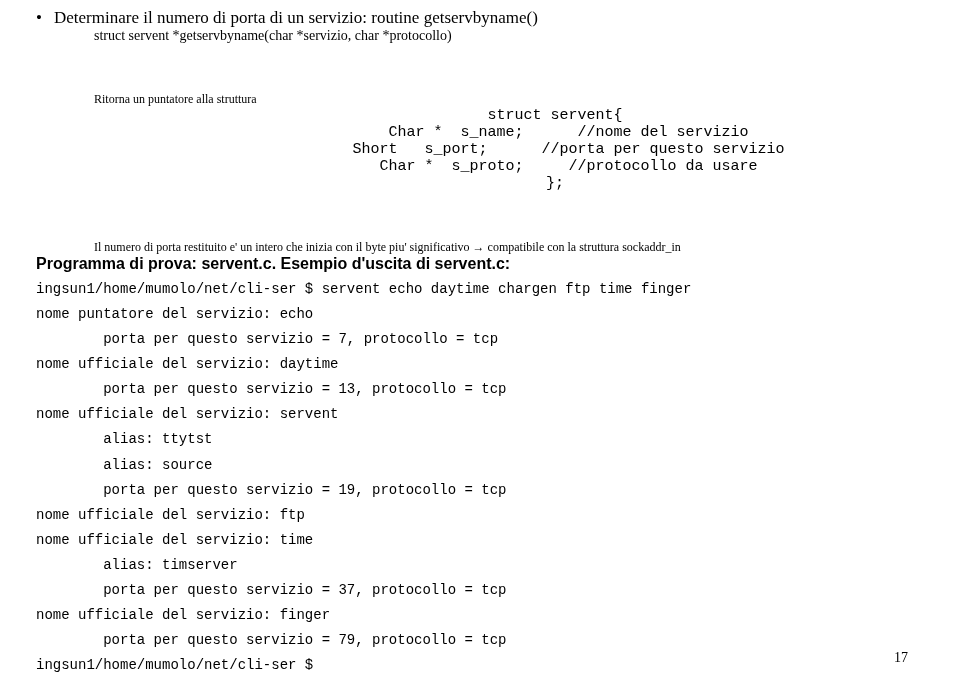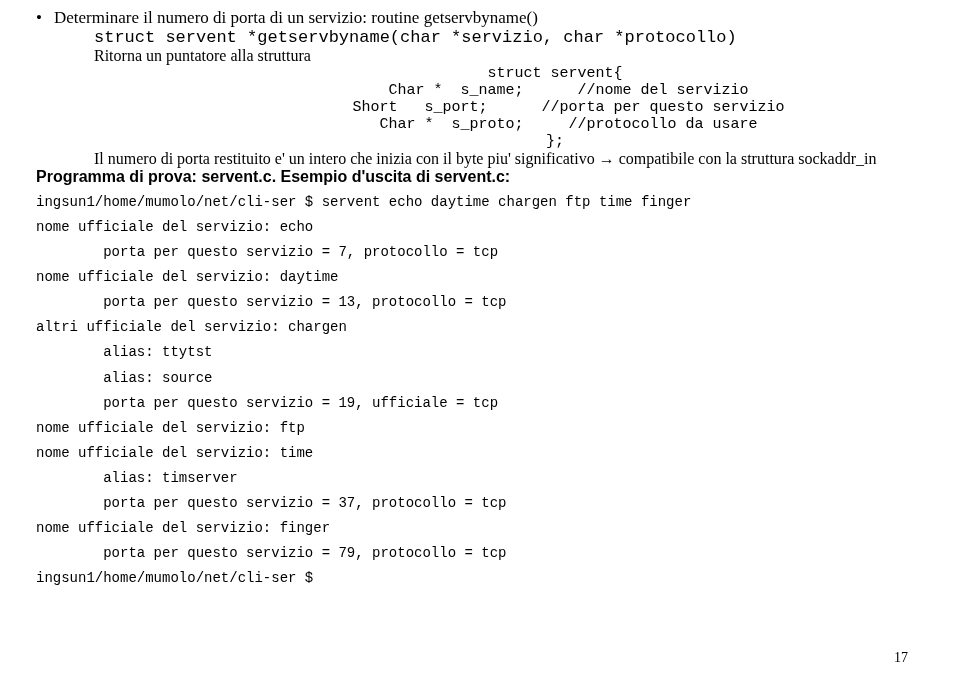--- a/index.html
+++ b/index.html
@@ -18,27 +18,28 @@
   }
   .bullet-line {
     display: flex;
   }
   .bullet {
     width: 18px;
     flex: none;
   }
   .indent-block {
     padding-left: 58px;
-    font-family: Liberation Mono, monospace;
-    font-size: 17px;
+    font-family: Liberation Serif, serif;
+    font-size: 14px;
     white-space: pre;
   }
   .indent-block2 {
     padding-left: 58px;
-    font-size: 16px;
+    font-size: 12px;
+    margin-top: 48px;
   }
   .indent-struct {
     padding-left: 150px;
     font-family: "Courier New", Courier, monospace;
     font-size: 15px;
     white-space: pre;
     text-align: center;
   }
   .prog-title {
     font-weight: bold;
@@ -77,28 +78,28 @@
   <div class="indent-struct">   Char *  s_proto;     //protocollo da usare</div>
   <div class="indent-struct">};</div>
 
   <div class="indent-block2">
     <span>Il numero di porta restituito e' un intero che inizia con il byte piu' significativo </span><span>→</span><span> compatibile con la struttura sockaddr_in</span>
   </div>
 
   <div class="prog-title">Programma di prova: servent.c. Esempio d'uscita di servent.c:</div>
 
   <div class="mono-out">ingsun1/home/mumolo/net/cli-ser $ servent echo daytime chargen ftp time finger</div>
-  <div class="mono-out">nome ufficiale del servizio: echo</div>
+  <div class="mono-out">nome puntatore del servizio: echo</div>
   <div class="mono-out">        porta per questo servizio = 7, protocollo = tcp</div>
   <div class="mono-out">nome ufficiale del servizio: daytime</div>
   <div class="mono-out">        porta per questo servizio = 13, protocollo = tcp</div>
-  <div class="mono-out">altri ufficiale del servizio: chargen</div>
+  <div class="mono-out">nome ufficiale del servizio: servent</div>
   <div class="mono-out">        alias: ttytst</div>
   <div class="mono-out">        alias: source</div>
-  <div class="mono-out">        porta per questo servizio = 19, ufficiale = tcp</div>
+  <div class="mono-out">        porta per questo servizio = 19, protocollo = tcp</div>
   <div class="mono-out">nome ufficiale del servizio: ftp</div>
   <div class="mono-out">nome ufficiale del servizio: time</div>
   <div class="mono-out">        alias: timserver</div>
   <div class="mono-out">        porta per questo servizio = 37, protocollo = tcp</div>
   <div class="mono-out">nome ufficiale del servizio: finger</div>
   <div class="mono-out">        porta per questo servizio = 79, protocollo = tcp</div>
   <div class="mono-out">ingsun1/home/mumolo/net/cli-ser $</div>
 </div>
 
 <div class="pagenum">17</div>

